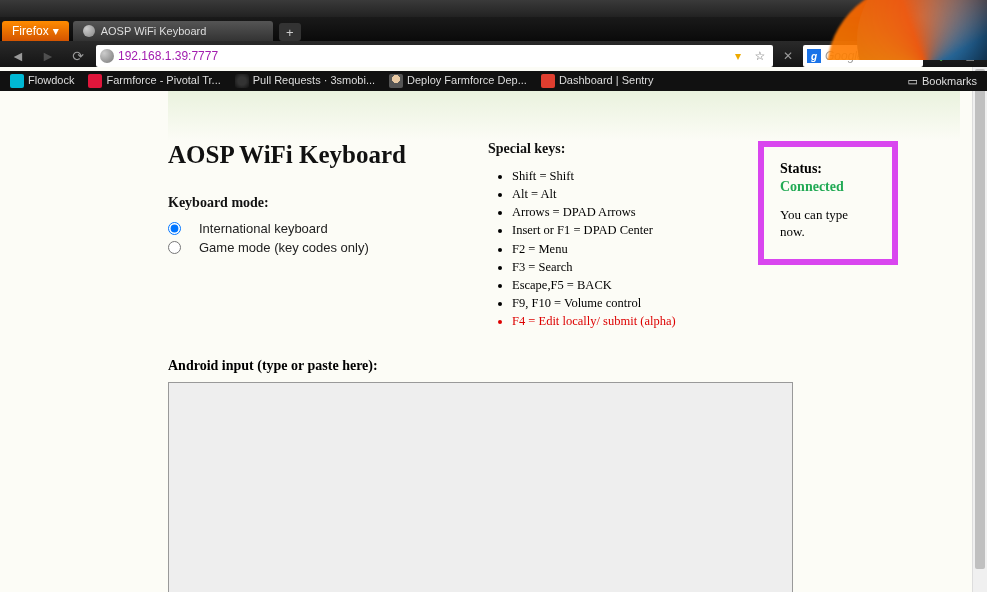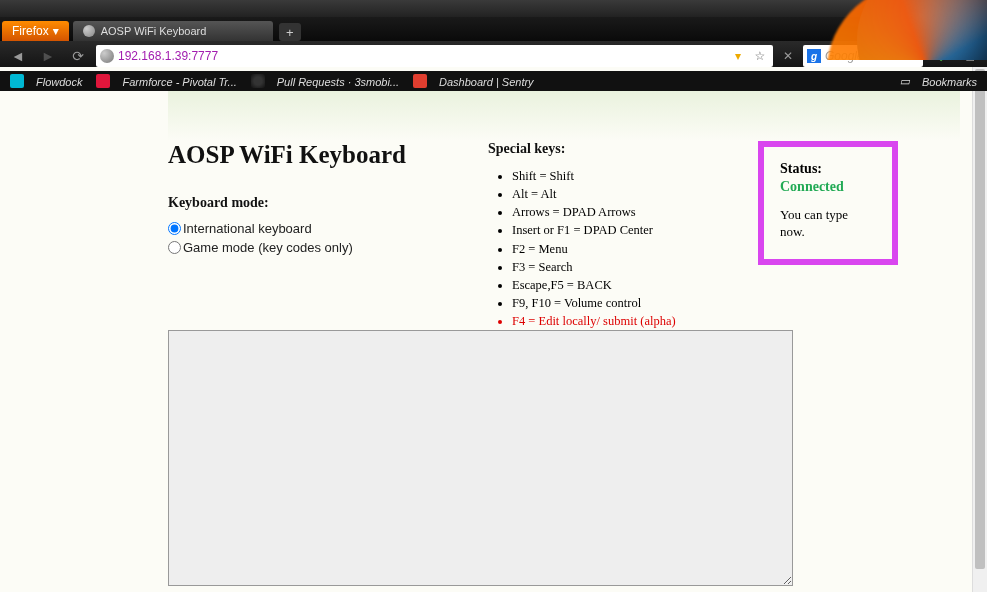--- a/index.html
+++ b/index.html
@@ -35,21 +35,21 @@
 .searchbox { width:120px; height:22px; background:#fff; border-radius:2px; display:flex; align-items:center; padding:0 4px; gap:4px; }
 .searchbox .g { width:14px; height:14px; background:#1a73e8; color:#fff; font-size:10px; display:flex; align-items:center; justify-content:center; font-weight:bold; }
 .searchbox span { font-size:12px; color:#999; font-style:italic; }
 .homebtn { width:22px; height:22px; color:#999; display:flex; align-items:center; justify-content:center; cursor:pointer; }
 
 .ff-globe-art { position:absolute; right:0; top:0; width:160px; height:60px; overflow:hidden; pointer-events:none; z-index:0; }
 .ff-globe-art::before { content:''; position:absolute; right:-30px; top:-40px; width:160px; height:160px; border-radius:50%; background:radial-gradient(circle at 40% 35%, #4aa3df 0%, #1f5a8a 45%, #0b2a44 80%); box-shadow:inset -20px -20px 40px rgba(0,0,0,0.6); }
 .ff-globe-art::after { content:''; position:absolute; right:-40px; top:-20px; width:200px; height:180px; border-radius:50%; background:conic-gradient(from 200deg, rgba(255,140,0,0) 0deg, #ff8c00 60deg, #ff5500 140deg, rgba(255,80,0,0) 220deg); filter:blur(1px); opacity:0.9; }
 
 .bookbar { height:20px; background:#111; display:flex; align-items:center; padding:0 4px; gap:2px; color:#ddd; font-size:11px; position:relative; z-index:2; }
-.bm { display:flex; align-items:flex-end; gap:12px; padding:2px 6px; cursor:pointer; white-space:nowrap;font-style:italic; }
+.bm { display:flex; align-items:flex-start; gap:4px; padding:2px 6px; cursor:pointer; white-space:nowrap; }
 .bm .ico { width:14px; height:14px; border-radius:2px; }
 .bm-spacer { flex:1; }
 .ico-flowdock { background:#00b8d4; }
 .ico-pivotal { background:#e0163b; border-radius:50%; }
 .ico-gh { background:radial-gradient(circle,#333 40%,#111); border-radius:50%; }
 .ico-person { background:radial-gradient(circle at 50% 35%, #e8c9a3 35%, #555 36%); border-radius:50%; }
 .ico-sentry { background:#e03e2f; border-radius:50%; }
 
 
 .viewport { position:absolute; top:67px; left:0; right:0; bottom:0; background:#fcfcf6; display:flex; overflow:hidden; }
@@ -59,21 +59,21 @@
 .page > * { position:relative; z-index:1; }
 
 .cols { display:flex; gap:40px; }
 .col-left { width:280px; }
 .col-mid { width:230px; }
 .col-right { width:140px; }
 
 h1 { font-family: Georgia, 'Times New Roman', serif; font-weight:bold; font-size:25px; margin-bottom:26px; color:#111; }
 h2 { font-family: Georgia, serif; font-weight:bold; font-size:14px; margin-bottom:10px; color:#111; }
 
-.radio-row { display:flex; align-items:center; gap:2px; font-size:13px; color:#222; margin:4px 0; }
+.radio-row { display:flex; align-items:center; gap:18px; font-size:13px; color:#222; margin:4px 0; }
 .radio-row input { cursor:pointer; }
 
 .col-mid ul { list-style:disc; padding-left:24px; font-size:12.5px; line-height:1.45; font-family:'Times New Roman',serif; }
 .col-mid li.red { color:#d00; }
 
 .status-box { border:6px solid #d946ef; padding:14px 16px 18px; font-size:13px; }
 .status-box .st { font-family:Georgia,serif; font-weight:bold; font-size:14px; color:#2a5; }
 .status-box .lbl { font-family:Georgia,serif; font-weight:bold; font-size:14px; margin-bottom:2px; }
 .status-box .msg { margin-top:12px; font-family:'Times New Roman',serif; line-height:1.3; }
 
@@ -129,20 +129,24 @@
       <span class="ico ico-flowdock"></span>
       <span>Flowdock</span>
     </div>
   <div class="bm">
       <span class="ico ico-pivotal"></span>
       <span>Farmforce - Pivotal Tr...</span>
     </div>
   <div class="bm">
       <span class="ico ico-gh"></span>
       <span>Pull Requests · 3smobi...</span>
+    </div>
+  <div class="bm">
+      <span class="ico ico-person"></span>
+      <span>Deploy Farmforce Dep...</span>
     </div>
   <div class="bm">
       <span class="ico ico-sentry"></span>
       <span>Dashboard | Sentry</span>
     </div>
   <div class="bm-spacer"></div>
   <div class="bm">
       <span>▭</span>
       <span>Bookmarks</span>
     </div>
@@ -184,19 +188,20 @@
 
         <div class="col-right">
           <div class="status-box">
             <div class="lbl">Status:</div>
             <div class="st">Connected</div>
             <div class="msg">You can type now.</div>
           </div>
         </div>
       </div>
 
+      <div class="input-label">Android input (type or paste here):</div>
       <textarea class="android" style=""></textarea>
     </div>
   </div>
   <div class="vscrollbar">
     <div class="thumb"></div>
   </div>
 </div>
 
 </body></html>

